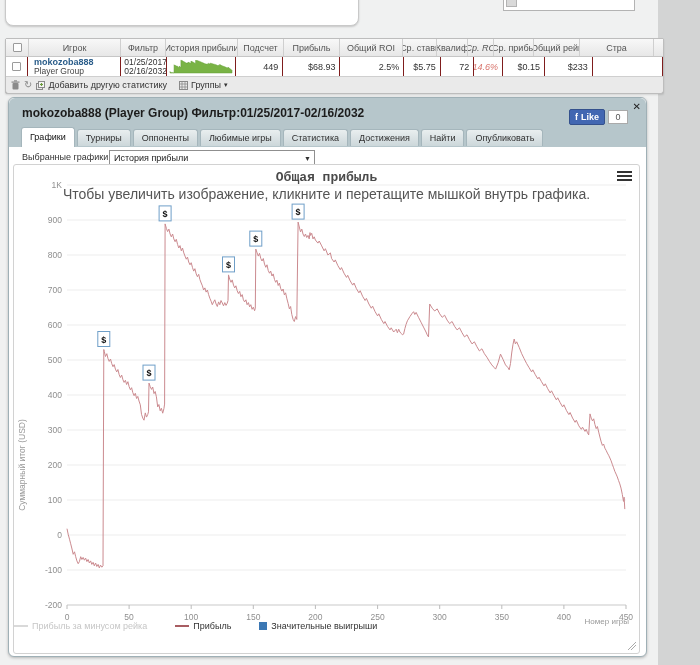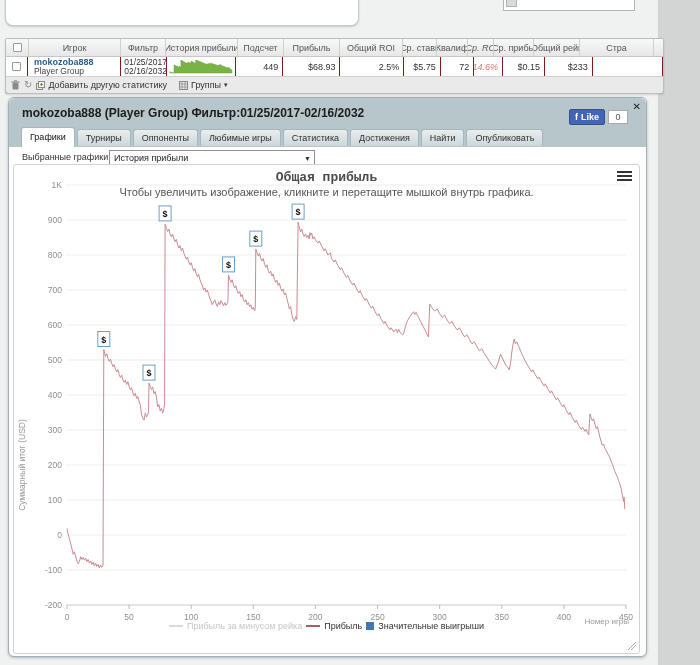--- a/index.html
+++ b/index.html
@@ -48,29 +48,29 @@
   .tab{background:linear-gradient(#e9eeef,#ccd7da);border:1px solid #a5b6bc;border-bottom:none;border-radius:3px 3px 0 0;
        font-size:9px;color:#2f2f2f;padding:3px 8px 3px 8px;height:10px;line-height:10px;}
   .tab.active{background:#fff;height:13px;line-height:13px;font-weight:normal;color:#111;}
   .sel-row{position:absolute;left:0;top:49px;width:100%;height:22px;background:#fff;}
   .sel-label{position:absolute;left:13px;top:5px;font-size:9px;color:#333;}
   .sel-box{position:absolute;left:100px;top:3px;width:200px;height:15px;border:1px solid #8f8f8f;background:#fff;font-size:9px;color:#222;line-height:15px;padding-left:4px;}
   .sel-box .arr{position:absolute;right:3px;top:0;font-size:7px;color:#333;line-height:15px;}
   
   .chart-box{position:absolute;left:4px;top:66px;width:625px;height:488px;border:1px solid #d2d2d2;border-radius:3px;background:#fff;}
   .chart-title{position:absolute;left:0;top:5px;width:100%;text-align:center;font-size:13px;font-weight:bold;color:#4a4a4a;font-family:Liberation Mono, monospace;}
-  .chart-sub{position:absolute;left:0;top:21px;width:100%;text-align:center;font-size:11px;color:#555;}
+  .chart-sub{position:absolute;left:0;top:21px;width:100%;text-align:center;font-size:14px;color:#555;}
   .burger{position:absolute;right:7px;top:4px;width:15px;cursor:pointer;}
   .burger div{height:2px;background:#333;margin:2px 0;}
   #plot{position:absolute;left:0;top:0;}
   .tick{font-size:8.5px;fill:#8f8f8f;font-family:"Liberation Sans",sans-serif;}
   .dollar{font-size:9px;font-weight:bold;fill:#111;font-family:"Liberation Sans",sans-serif;}
   .ylab{position:absolute;left:-62px;top:295px;width:140px;transform:rotate(-90deg);transform-origin:center;
         font-size:8.5px;color:#999;text-align:center;}
-  .legend{position:absolute;left:0;top:456px;width:100%;display:flex;justify-content:center;gap:4px;font-size:9px;align-items:center;}
+  .legend{position:absolute;left:0;top:456px;width:100%;display:flex;gap:28px;font-size:9px;align-items:center;}
   .leg-item{display:flex;align-items:center;gap:4px;}
   .leg-dash{width:14px;height:0;border-top:2px solid;}
   .leg-sq{width:8px;height:8px;}
   .xlab{position:absolute;right:10px;top:452px;font-size:8px;color:#999;}
   .resize{position:absolute;right:3px;bottom:3px;width:8px;height:8px;
           background:linear-gradient(135deg,transparent 45%,#aaa 45%,#aaa 52%,transparent 52%,transparent 65%,#aaa 65%,#aaa 72%,transparent 72%);}
 </style>
 </head>
 <body>
 

